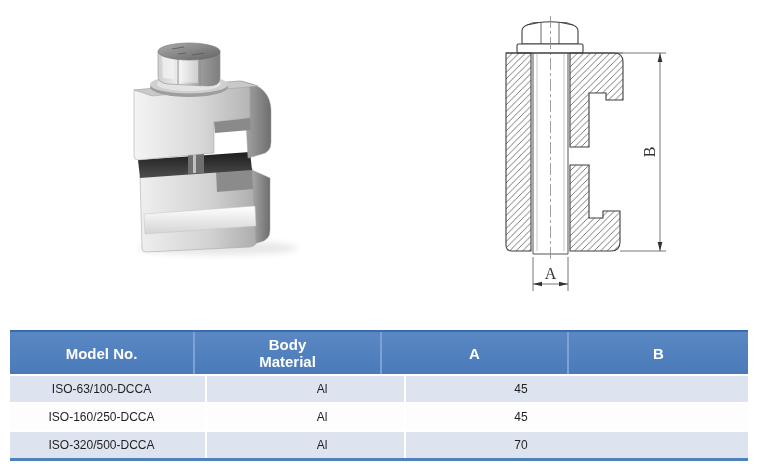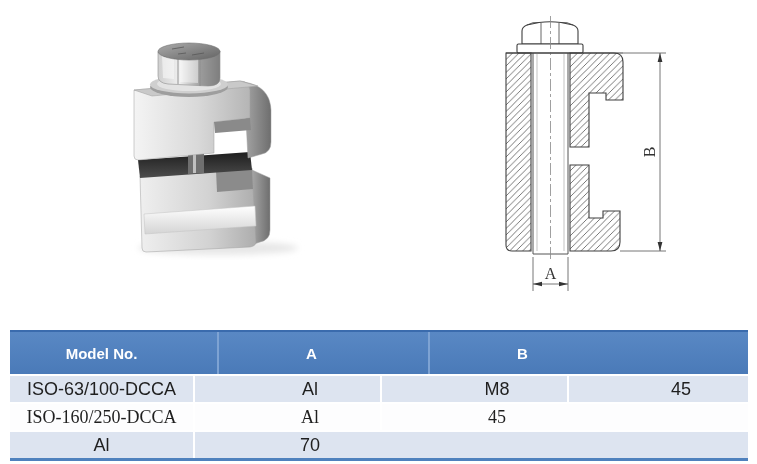--- a/index.html
+++ b/index.html
@@ -5,30 +5,30 @@
   html,body{margin:0;padding:0;background:#ffffff;}
   #sheet{position:relative;width:757px;height:464px;background:#ffffff;overflow:hidden;
          font-family:"Liberation Sans",sans-serif;}
   svg{position:absolute;display:block;}
   #photo-svg{left:100px;top:2px;width:222px;height:258px;}
   #drawing-svg{left:495px;top:10px;width:185px;height:292px;}
 
   
   .ptable{position:absolute;left:10px;top:330px;width:738px;border-bottom:3px solid #4f81bd;}
   .thead{display:grid;grid-template-columns:183px 187px 187px 181px;height:42px;
-         background:linear-gradient(#5988c4,#4a7ab8);border-top:2px solid #3a6bad;gap:24px;}
+         background:linear-gradient(#5988c4,#4a7ab8);border-top:2px solid #3a6bad;}
   .thead .cell{display:flex;flex-direction:column;align-items:center;justify-content:center;
          color:#ffffff;font-weight:bold;font-size:15px;line-height:17px;}
   .thead .cell + .cell{border-left:2px solid #7ea3d3;}
   .trow{display:grid;grid-template-columns:183px 187px 187px 181px;height:26px;
-        border-top:2px solid #ffffff;font-size:18px;color:#1f1f1f;}
+        border-top:2px solid #ffffff;font-size:12px;color:#1f1f1f;gap:12px;}
   .trow .cell{display:flex;align-items:center;justify-content:center;}
   .trow .cell + .cell{border-left:2px solid #ffffff;padding-left:45px;}
   .row-alt{background:#dde4f0;}
-  .row-white{background:#fdfdfe;font-family:Liberation Serif, serif;}
+  .row-white{background:#fdfdfe;}
 </style>
 </head>
 <body>
 
 <div id="sheet">
 
   <svg id="photo-svg" viewBox="0 0 222 258">
     <defs>
       <linearGradient id="gAl" x1="0" y1="0" x2="1" y2="0">
         <stop offset="0" stop-color="#f4f4f4"></stop>
@@ -150,39 +150,43 @@
       <text x="550.5" y="279" text-anchor="middle" stroke="none" font-family="Liberation Serif, serif" font-size="16">A</text>
     </g>
   </svg>
 
   <div class="ptable">
     <div class="thead">
       <div class="cell">
         <span>Model No.</span>
       </div>
       <div class="cell">
+        <span>Body</span>
+        <span>Material</span>
+      </div>
+      <div class="cell">
         <span>A</span>
       </div>
       <div class="cell">
         <span>B</span>
       </div>
     </div>
 
     <div class="trow row-alt">
       <div class="cell">ISO-63/100-DCCA</div>
       <div class="cell">Al</div>
-      <div class="cell">M8</div>
       <div class="cell">45</div>
     </div>
 
     <div class="trow row-white">
       <div class="cell">ISO-160/250-DCCA</div>
       <div class="cell">Al</div>
       <div class="cell">45</div>
     </div>
 
     <div class="trow row-alt">
+      <div class="cell">ISO-320/500-DCCA</div>
       <div class="cell">Al</div>
       <div class="cell">70</div>
     </div>
   </div>
 
 </div>
 
 </body></html>

